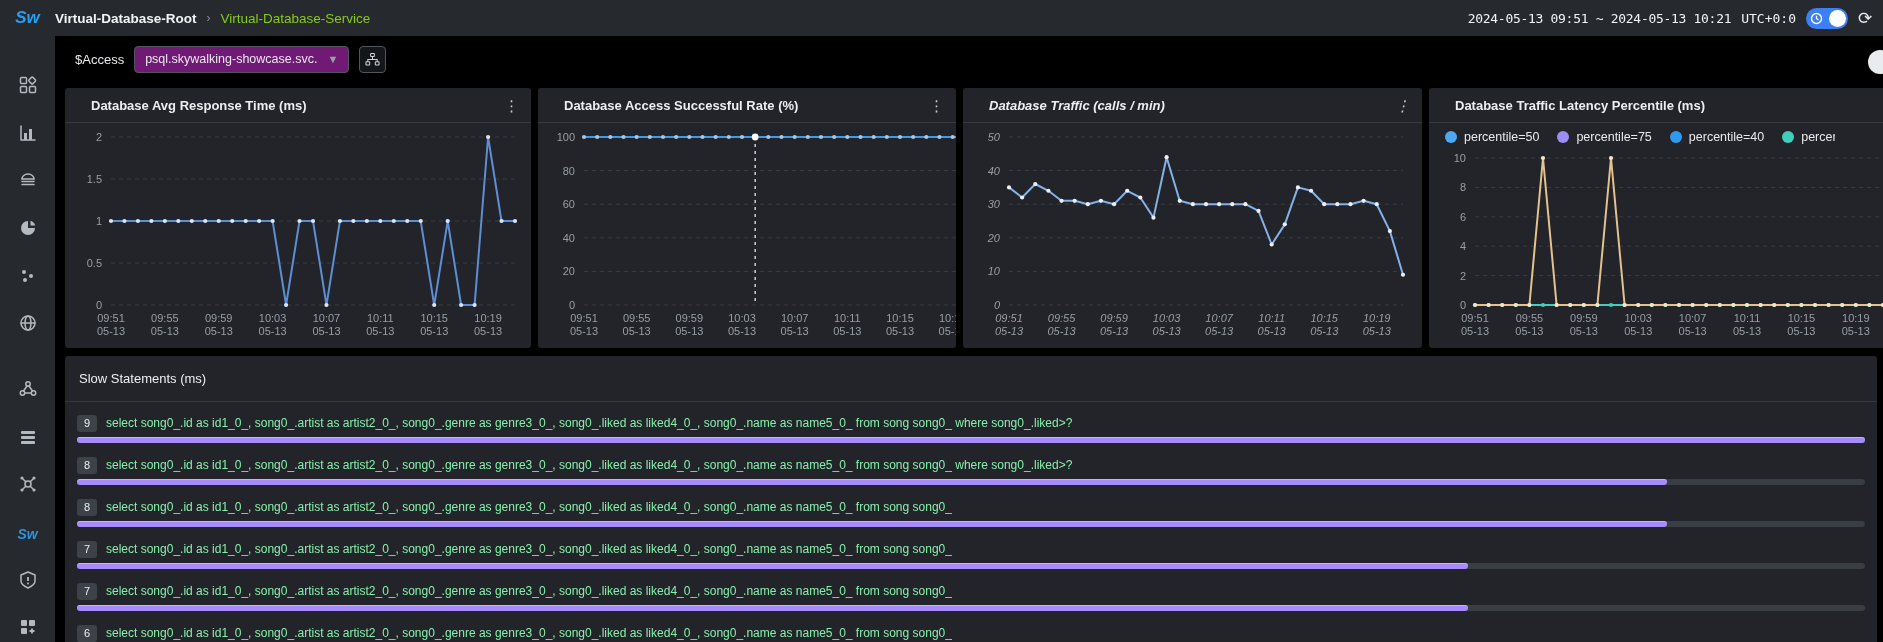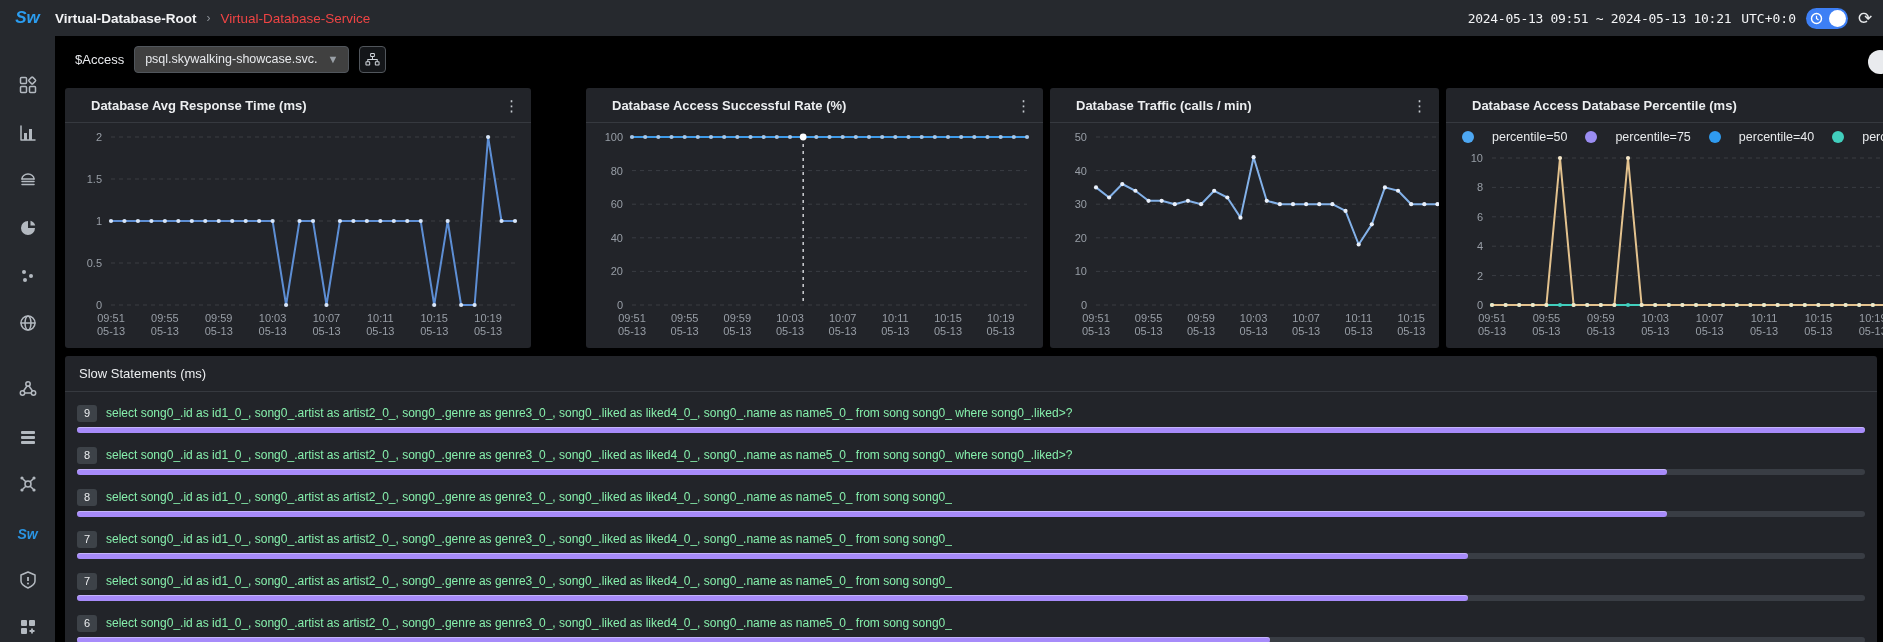--- a/index.html
+++ b/index.html
@@ -5,58 +5,58 @@
   * { margin:0; padding:0; box-sizing:border-box; }
   html,body { width:1883px; height:642px; overflow:hidden; background:#000; font-family:"Liberation Sans",sans-serif; }
   body { position:relative; color:#e6e8ea; }
 
   
   .topbar { position:absolute; left:0; top:0; width:1883px; height:36px; background:#26292e; display:flex; align-items:center; z-index:5; }
   .logo { width:55px; display:flex; justify-content:center; align-items:center; font-weight:700; font-style:italic; font-size:17px; color:#2b9df0; }
   .crumb { display:flex; align-items:center; gap:10px; font-size:13.5px; }
   .crumb .root { font-weight:700; color:#f2f3f5; }
   .crumb .sep { color:#8b9097; font-size:12px; }
-  .crumb .leaf { color:#ef4444; }
+  .crumb .leaf { color:#84cc16; }
   .topbar-right { margin-left:auto; display:flex; align-items:center; gap:10px; padding-right:11px; }
   .timetext { font-family:"DejaVu Sans Mono",monospace; font-size:13px; color:#f2f3f5; letter-spacing:-0.3px; }
   .tz { font-family:"DejaVu Sans Mono",monospace; font-size:13px; color:#f2f3f5; }
   .toggle { width:42px; height:21px; border-radius:11px; background:#3d7ff5; position:relative; cursor:pointer; }
   .toggle .knob { position:absolute; right:2px; top:2px; width:17px; height:17px; border-radius:50%; background:#fff; }
   .toggle svg { position:absolute; left:4px; top:4px; }
   .refresh { font-size:17px; color:#e8eaec; width:14px; overflow:hidden; }
 
   
   .sidebar { position:absolute; left:0; top:36px; width:55px; height:606px; background:#26292e; display:flex; flex-direction:column; align-items:center; padding-top:38px; gap:22px; z-index:4; }
   .side-item { width:28px; height:28px; display:flex; align-items:center; justify-content:center; opacity:.92; cursor:pointer; }
   .side-item.gap { margin-top:18px; }
   .side-item.active { font-weight:700; font-style:italic; color:#2b9df0; font-size:14px; }
 
   
   .toolbar { position:absolute; left:55px; top:36px; width:1828px; height:46px; display:flex; align-items:center; padding-left:20px; gap:10px; }
   .svc-label { font-size:13px; color:#e7e9ec; }
-  .svc-select { height:27px; display:flex; align-items:center; gap:10px; padding:0 10px; border:1px solid #51565c; border-radius:4px; background:#404040; font-size:12.5px; color:#e7e9ec; cursor:pointer; }
+  .svc-select { height:27px; display:flex; align-items:center; gap:10px; padding:0 10px; border:1px solid #51565c; border-radius:4px; background:#701a75; font-size:12.5px; color:#e7e9ec; cursor:pointer; }
   .svc-select .chev { color:#9aa0a7; font-size:11px; }
   .tool-btn { width:27px; height:27px; border:1px solid #51565c; border-radius:4px; background:#141619; display:flex; align-items:center; justify-content:center; cursor:pointer; }
   .fab { position:absolute; left:1868px; top:50px; width:24px; height:24px; border-radius:50%; background:#e9ebee; z-index:6; }
 
   
   .charts-row { position:absolute; left:65px; top:88px; display:flex; gap:7px; }
   .panel { background:#222429; border-radius:3px; height:260px; overflow:hidden; }
   .panel-head { height:35px; display:flex; align-items:center; justify-content:space-between; padding:0 12px; border-bottom:1px solid #36393f; }
   .panel-title { font-size:13px; font-weight:600; color:#eceef0;padding-left:14px; }
   .kebab { color:#c3c8ce; font-size:15px; cursor:pointer; line-height:1; letter-spacing:0; }
   .legend { display:flex; align-items:center; gap:18px; height:27px; padding:0 0 0 16px; position:relative; overflow:hidden; }
-  .legend-item { display:flex; align-items:center; gap:18px; font-size:12.5px; color:#e8eaec; white-space:nowrap; }
+  .legend-item { display:flex; align-items:center; gap:7px; font-size:12.5px; color:#e8eaec; white-space:nowrap; }
   .legend-item .dot { width:12px; height:12px; border-radius:50%; flex:none; }
   .legend-item.clip .lab { max-width:34px; overflow:hidden; }
   svg text { font-family:"Liberation Sans",sans-serif; }
 
   
   .slow-panel { position:absolute; left:65px; top:356px; width:1812px; height:292px; background:#222429; border-radius:3px; overflow:hidden; }
-  .slow-head { height:36px; display:flex; align-items:center; padding:16px 14px; border-bottom:1px solid #36393f;text-align:right; }
+  .slow-head { height:46px; display:flex; align-items:center; padding:16px 14px; border-bottom:1px solid #36393f;text-align:right; }
   .slow-title { font-size:13px; color:#eceef0; }
   .slow-rows { padding:12px 12px 0 12px; }
   .slow-row { margin-bottom:13px; }
   .slow-line { display:flex; align-items:center; gap:9px; height:18px; }
   .badge { min-width:20px; height:17px; background:#3d4248; border-radius:3px; color:#eceef0; font-size:11px; display:flex; align-items:center; justify-content:center; padding:0 5px; }
   .stmt { font-size:12px; color:#86efac; white-space:nowrap; overflow:hidden; }
   .track { margin-top:5px; height:6px; background:#393d44; border-radius:3px; position:relative; }
   .fill { position:absolute; left:0; top:0; height:6px; background:#a78bfa; border-radius:3px; box-shadow:inset 0 1px 0 rgba(255,255,255,.35); }
 </style>
 </head>
@@ -244,21 +244,21 @@
         <circle cx="342.26666666666665" cy="98" r="2.1" fill="#d9e6f8"></circle>
         <circle cx="355.73333333333335" cy="98" r="2.1" fill="#d9e6f8"></circle>
         <circle cx="369.2" cy="182" r="2.1" fill="#d9e6f8"></circle>
         <circle cx="382.6666666666667" cy="98" r="2.1" fill="#d9e6f8"></circle>
         <circle cx="396.1333333333333" cy="182" r="2.1" fill="#d9e6f8"></circle>
         <circle cx="409.6" cy="182" r="2.1" fill="#d9e6f8"></circle>
         <circle cx="423.06666666666666" cy="14" r="2.1" fill="#d9e6f8"></circle>
         <circle cx="436.53333333333336" cy="98" r="2.1" fill="#d9e6f8"></circle>
         <circle cx="450" cy="98" r="2.1" fill="#d9e6f8"></circle>
       </svg></div>
-    <div class="panel" style="width: 457px; margin-left: 48px;"><div class="panel-head">
+    <div class="panel" style="width: 418px;"><div class="panel-head">
         <span class="panel-title">Database Access Successful Rate (%)</span>
         <span class="kebab">⋮</span>
       </div><svg width="457" height="224" viewBox="0 0 457 224">
         <line x1="46" x2="441" y1="182" y2="182" stroke="#3a3d43" stroke-width="1" stroke-dasharray="4 4"></line>
         <text x="37" y="186" fill="#989ea6" font-size="11" text-anchor="end">0</text>
         <line x1="46" x2="441" y1="148.4" y2="148.4" stroke="#3a3d43" stroke-width="1" stroke-dasharray="4 4"></line>
         <text x="37" y="152.4" fill="#989ea6" font-size="11" text-anchor="end">20</text>
         <line x1="46" x2="441" y1="114.8" y2="114.8" stroke="#3a3d43" stroke-width="1" stroke-dasharray="4 4"></line>
         <text x="37" y="118.8" fill="#989ea6" font-size="11" text-anchor="end">40</text>
         <line x1="46" x2="441" y1="81.2" y2="81.2" stroke="#3a3d43" stroke-width="1" stroke-dasharray="4 4"></line>
@@ -311,21 +311,21 @@
         <circle cx="348.8333333333333" cy="14" r="2.1" fill="#a9c6e4"></circle>
         <circle cx="362" cy="14" r="2.1" fill="#a9c6e4"></circle>
         <circle cx="375.1666666666667" cy="14" r="2.1" fill="#a9c6e4"></circle>
         <circle cx="388.3333333333333" cy="14" r="2.1" fill="#a9c6e4"></circle>
         <circle cx="401.5" cy="14" r="2.1" fill="#a9c6e4"></circle>
         <circle cx="414.6666666666667" cy="14" r="2.1" fill="#a9c6e4"></circle>
         <circle cx="427.8333333333333" cy="14" r="2.1" fill="#a9c6e4"></circle>
         <circle cx="441" cy="14" r="2.1" fill="#a9c6e4"></circle>
         <circle cx="217.16666666666666" cy="14" r="3.4" fill="#fff"></circle>
       </svg></div>
-    <div class="panel" style="width: 389px;"><div class="panel-head">
+    <div class="panel" style="width: 459px; font-style: italic;"><div class="panel-head">
         <span class="panel-title">Database Traffic (calls / min)</span>
         <span class="kebab">⋮</span>
       </div><svg width="456" height="224" viewBox="0 0 456 224">
         <line x1="46" x2="440" y1="182" y2="182" stroke="#3a3d43" stroke-width="1" stroke-dasharray="4 4"></line>
         <text x="37" y="186" fill="#989ea6" font-size="11" text-anchor="end">0</text>
         <line x1="46" x2="440" y1="148.4" y2="148.4" stroke="#3a3d43" stroke-width="1" stroke-dasharray="4 4"></line>
         <text x="37" y="152.4" fill="#989ea6" font-size="11" text-anchor="end">10</text>
         <line x1="46" x2="440" y1="114.8" y2="114.8" stroke="#3a3d43" stroke-width="1" stroke-dasharray="4 4"></line>
         <text x="37" y="118.8" fill="#989ea6" font-size="11" text-anchor="end">20</text>
         <line x1="46" x2="440" y1="81.2" y2="81.2" stroke="#3a3d43" stroke-width="1" stroke-dasharray="4 4"></line>
@@ -377,21 +377,21 @@
         <circle cx="348.06666666666666" cy="67.75999999999999" r="2.1" fill="#e9f0fb"></circle>
         <circle cx="361.2" cy="81.2" r="2.1" fill="#e9f0fb"></circle>
         <circle cx="374.3333333333333" cy="81.2" r="2.1" fill="#e9f0fb"></circle>
         <circle cx="387.46666666666664" cy="81.2" r="2.1" fill="#e9f0fb"></circle>
         <circle cx="400.6" cy="77.84" r="2.1" fill="#e9f0fb"></circle>
         <circle cx="413.73333333333335" cy="81.2" r="2.1" fill="#e9f0fb"></circle>
         <circle cx="426.8666666666667" cy="108.08000000000001" r="2.1" fill="#e9f0fb"></circle>
         <circle cx="440" cy="151.76000000000002" r="2.1" fill="#e9f0fb"></circle>
       </svg></div>
     <div class="panel" style="width: 470px;"><div class="panel-head">
-        <span class="panel-title">Database Access Database Percentile (ms)</span>
+        <span class="panel-title">Database Traffic Latency Percentile (ms)</span>
       </div><div class="legend">
         <span class="legend-item">
           <span class="dot" style="background:#4da7f2"></span>
           <span class="lab">percentile=50</span>
         </span>
         <span class="legend-item">
           <span class="dot" style="background:#9b8df2"></span>
           <span class="lab">percentile=75</span>
         </span>
         <span class="legend-item">

